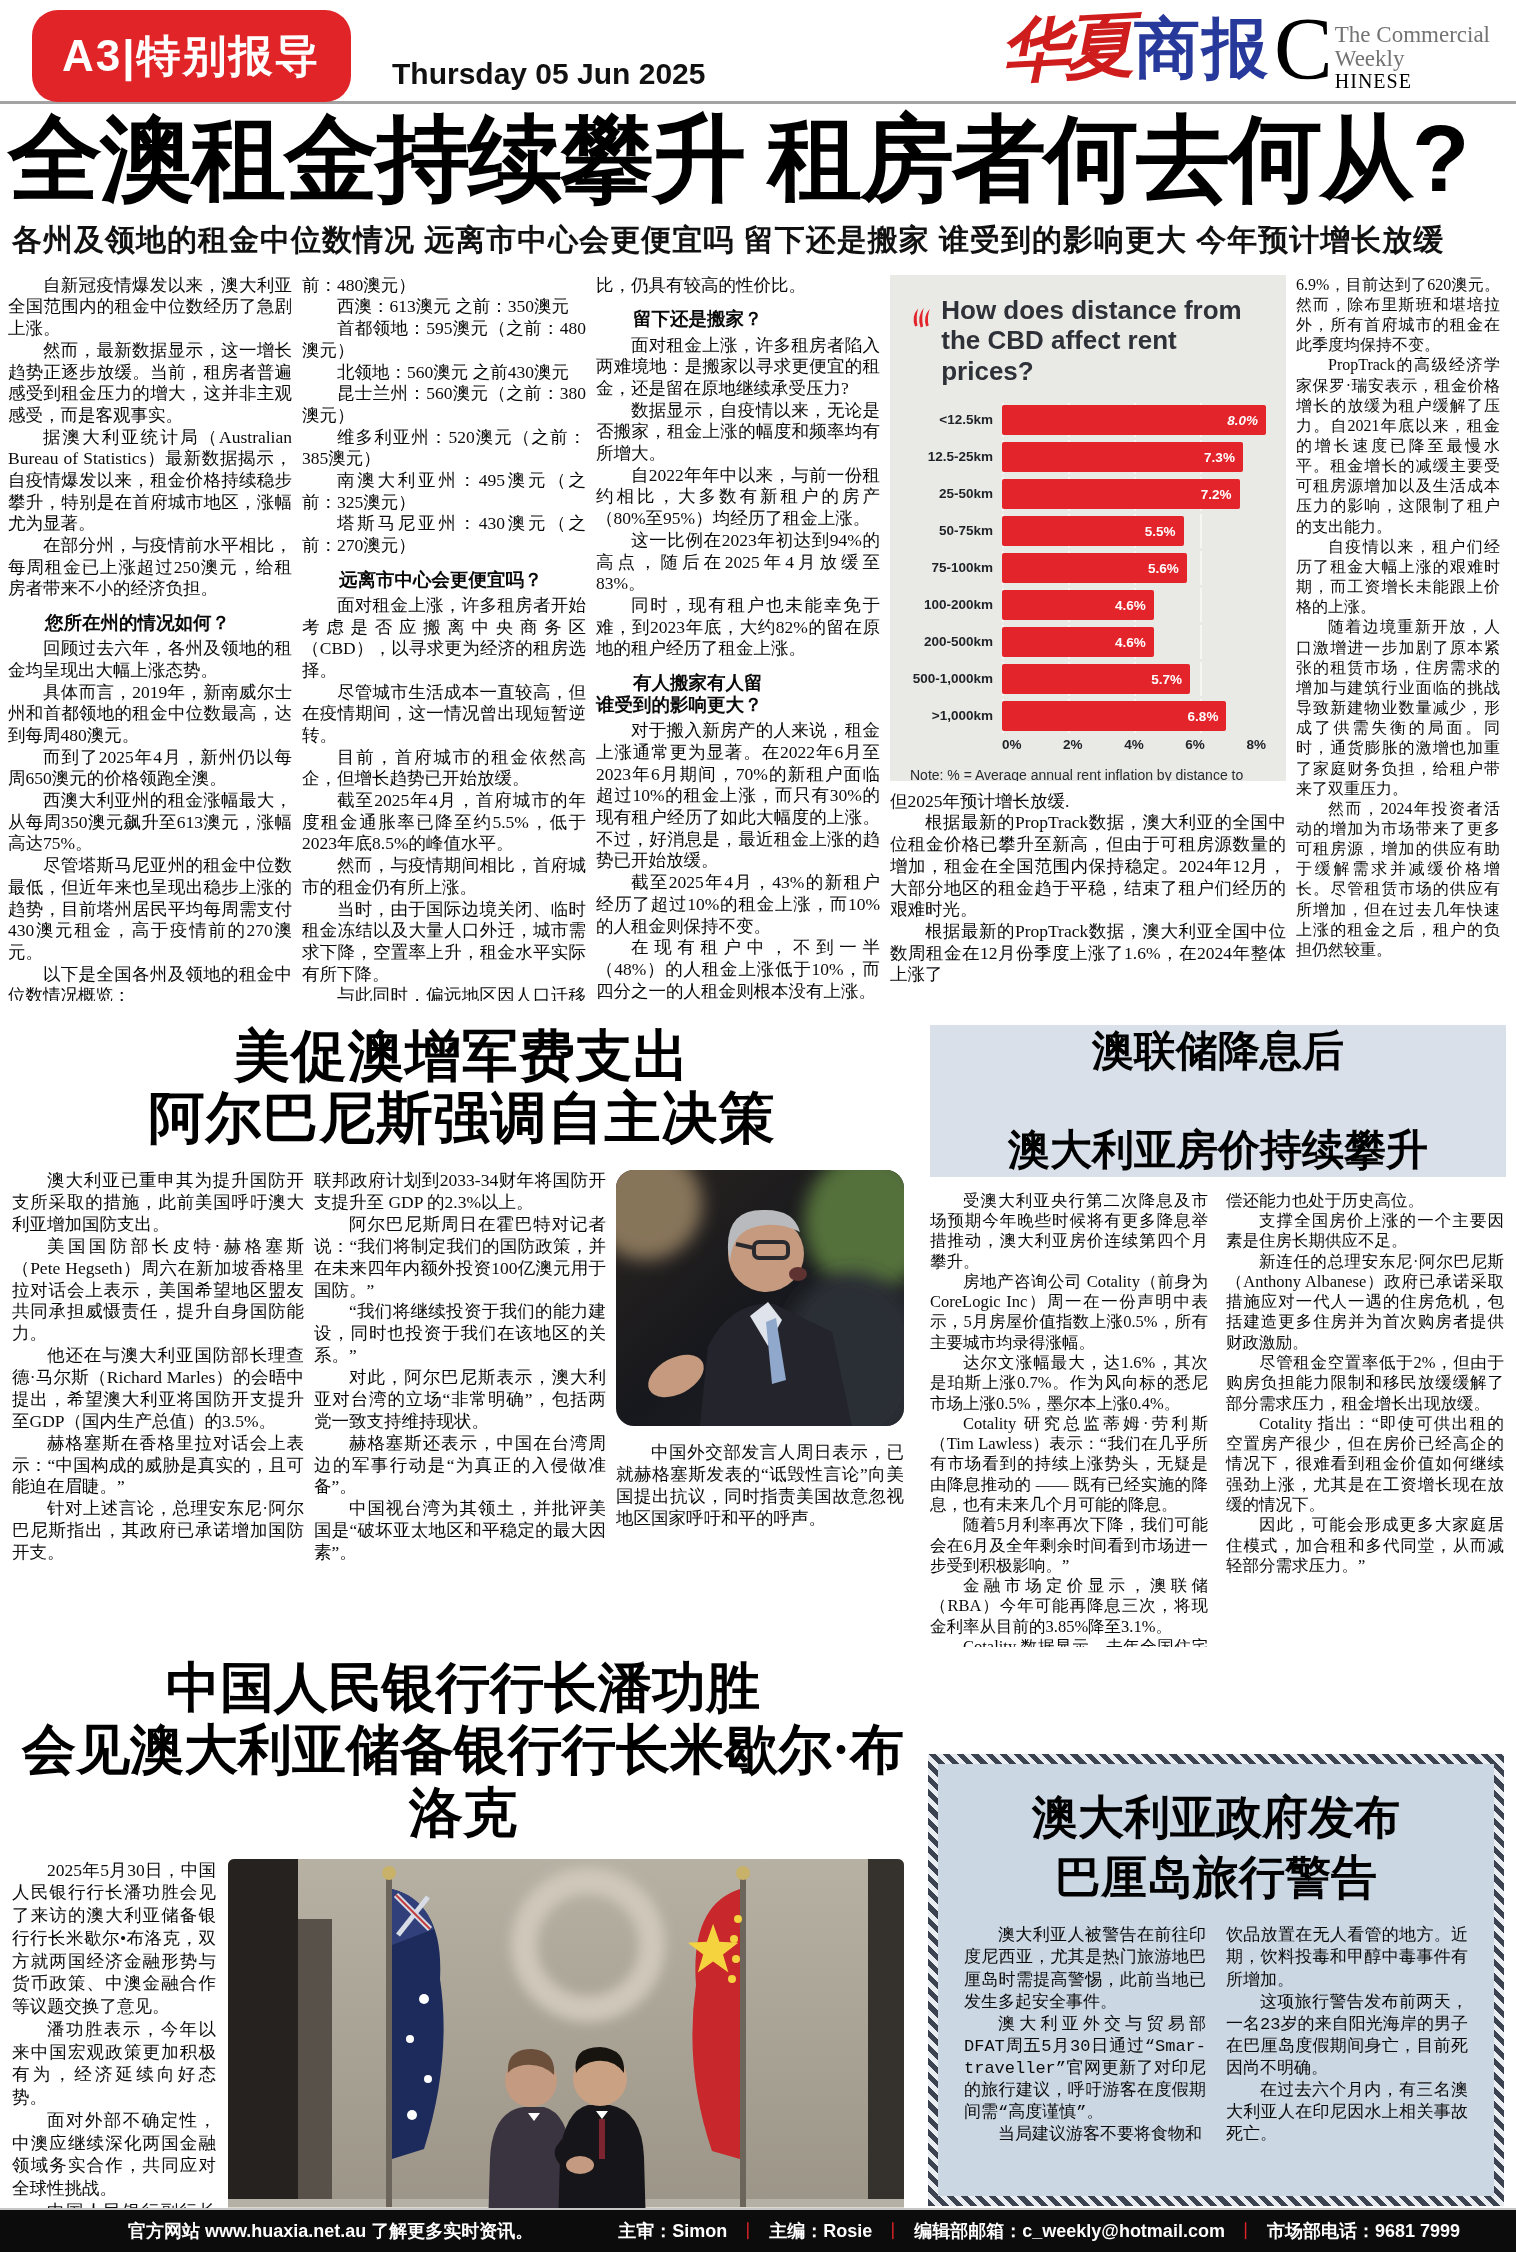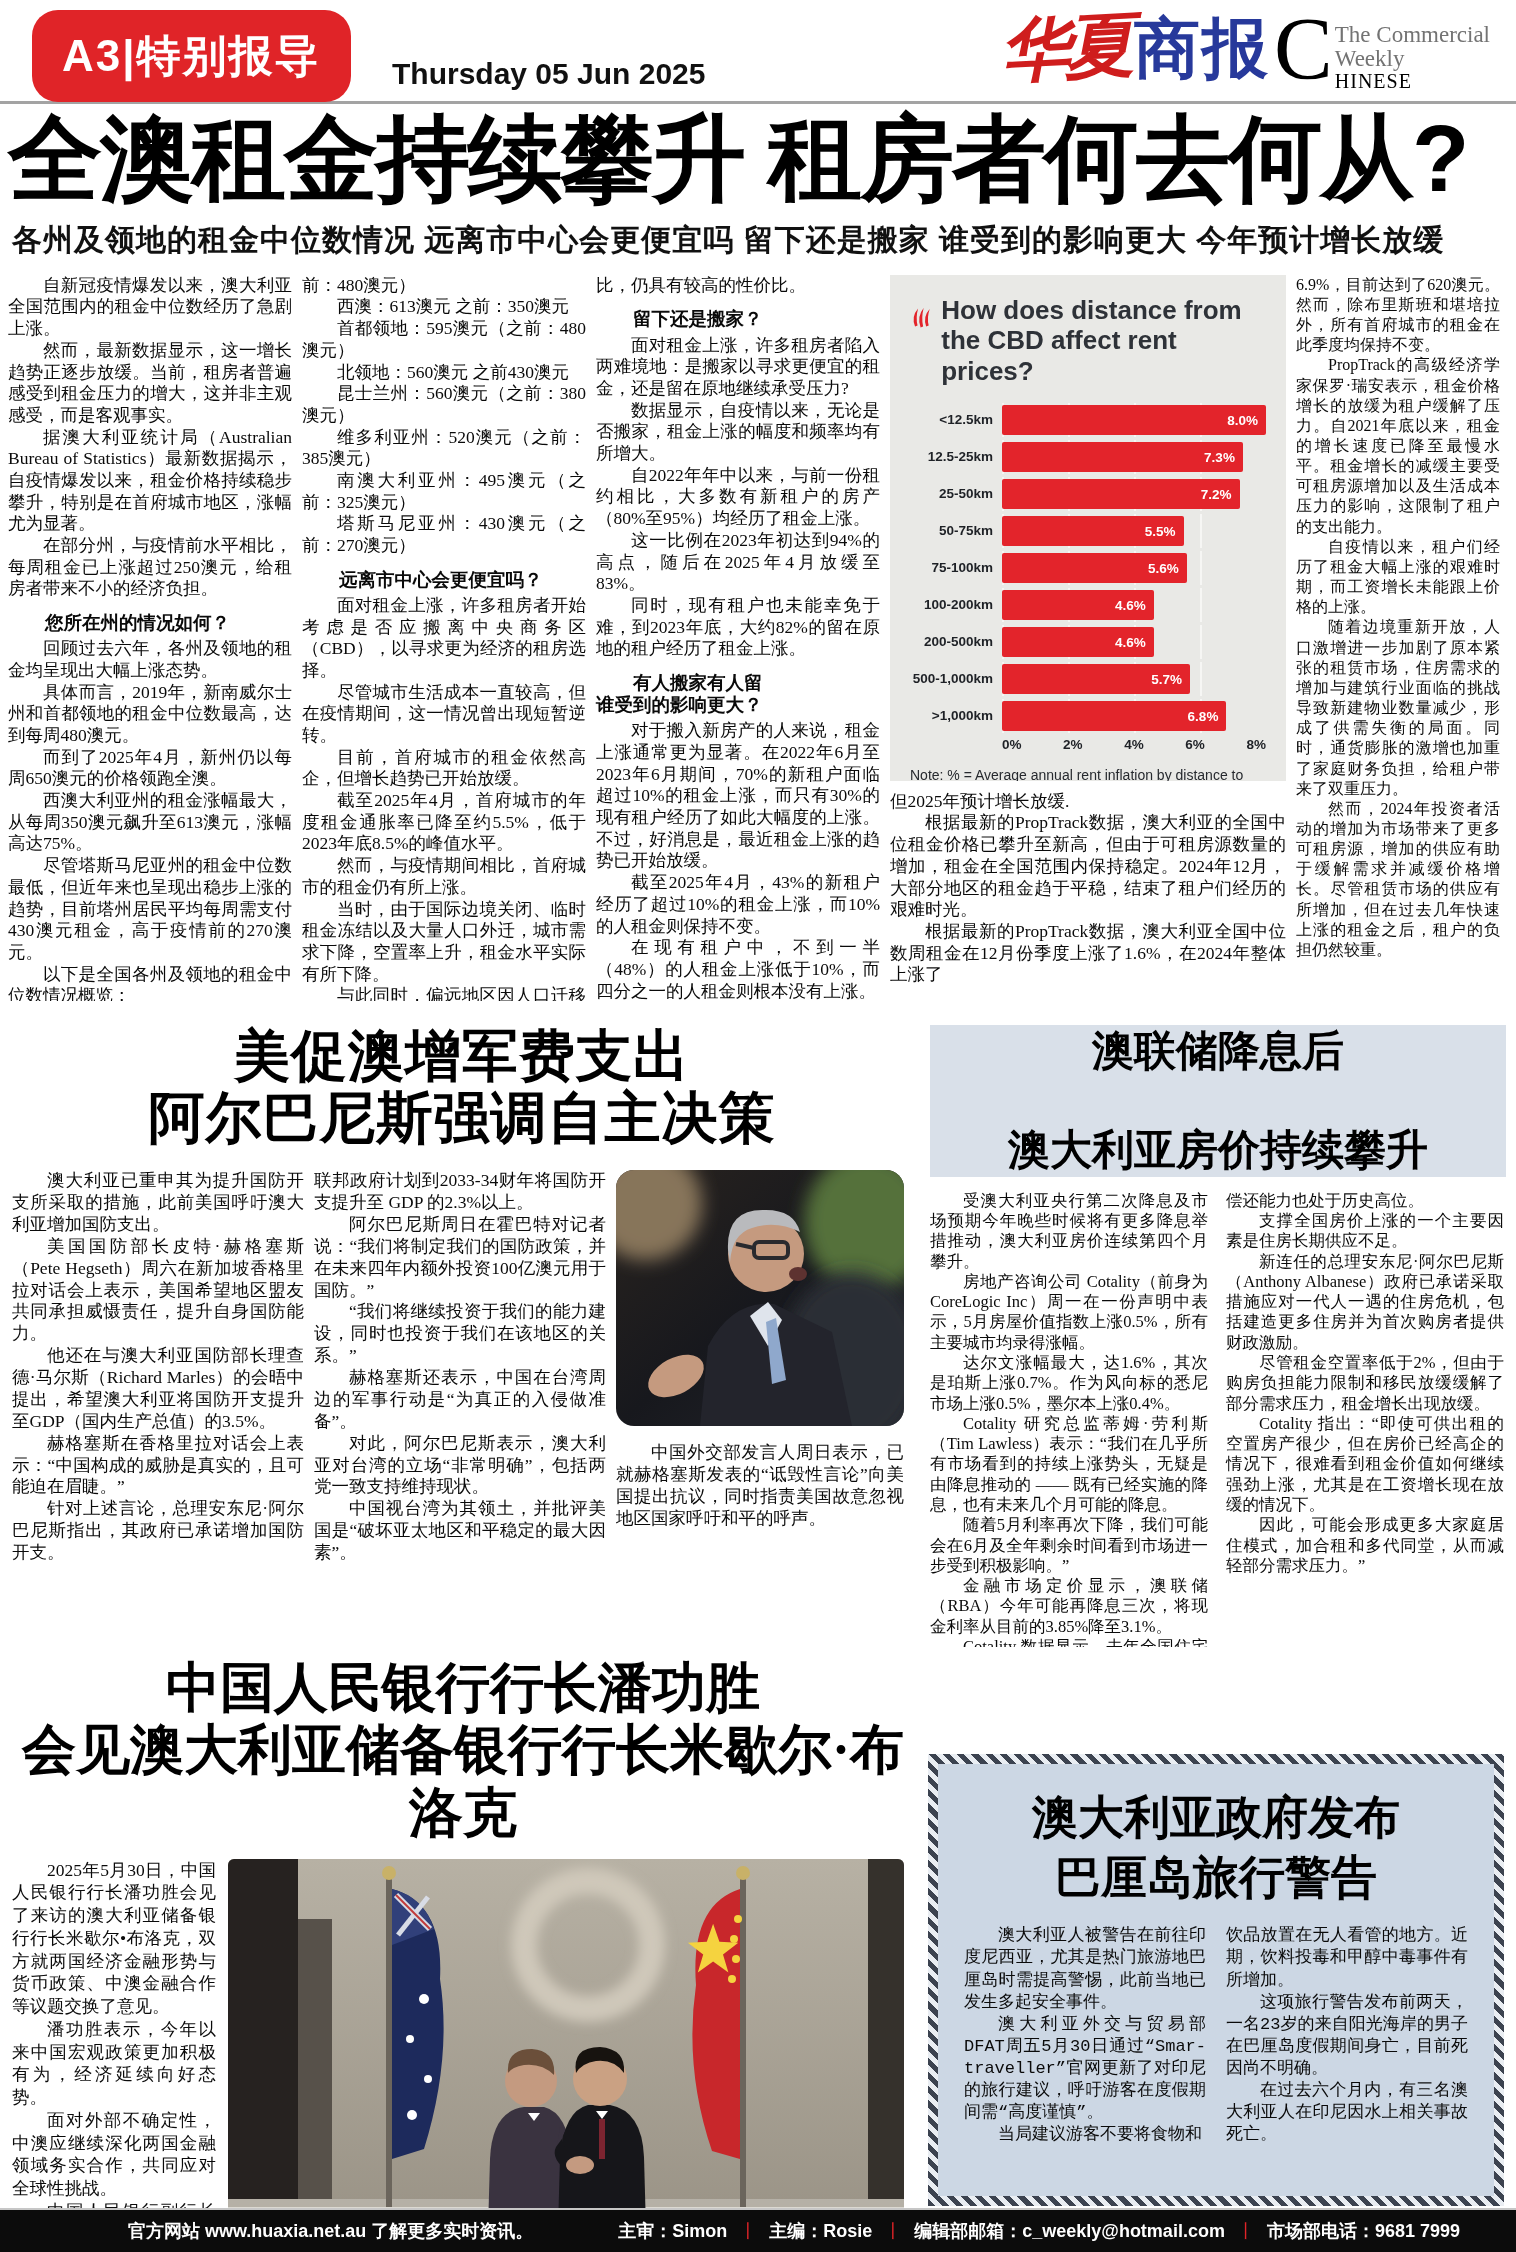--- a/index.html
+++ b/index.html
@@ -173,21 +173,21 @@
             <path d="M10,40 Q2,20 16,4 Q11,22 15,38 Z" fill="#e3242b"></path>
             <path d="M21,42 Q13,20 27,3 Q22,22 26,40 Z" fill="#e3242b"></path>
             <path d="M32,40 Q25,20 39,5 Q33,22 37,38 Z" fill="#e3242b"></path>
           </svg>
           <div class="chart-title">How does distance from the CBD affect rent prices?</div>
         </div>
         <div class="chart-rows" id="chart-rows">
             <div class="chart-row">
               <span class="c-label">&lt;12.5km</span>
               <div class="c-track">
-                <div class="c-bar" style="width: 100%; background: rgb(227, 36, 43);">
+                <div class="c-bar" style="width: 100%; background: rgb(227, 36, 43); font-style: italic;">
                   <span class="c-val">8.0%</span>
                 </div>
               </div>
             </div>
             <div class="chart-row">
               <span class="c-label">12.5-25km</span>
               <div class="c-track">
                 <div class="c-bar" style="width: 91.25%; background: rgb(227, 36, 43);">
                   <span class="c-val">7.3%</span>
                 </div>
@@ -287,22 +287,22 @@
             <p class="para">澳大利亚已重申其为提升国防开支所采取的措施，此前美国呼吁澳大利亚增加国防支出。</p>
             <p class="para">美国国防部长皮特·赫格塞斯（Pete Hegseth）周六在新加坡香格里拉对话会上表示，美国希望地区盟友共同承担威慑责任，提升自身国防能力。</p>
             <p class="para">他还在与澳大利亚国防部长理查德·马尔斯（Richard Marles）的会晤中提出，希望澳大利亚将国防开支提升至GDP（国内生产总值）的3.5%。</p>
             <p class="para">赫格塞斯在香格里拉对话会上表示：“中国构成的威胁是真实的，且可能迫在眉睫。”</p>
             <p class="para">针对上述言论，总理安东尼·阿尔巴尼斯指出，其政府已承诺增加国防开支。</p>
           </div>
         <div class="r2col">
             <p class="para noindent">联邦政府计划到2033-34财年将国防开支提升至 GDP 的2.3%以上。</p>
             <p class="para">阿尔巴尼斯周日在霍巴特对记者说：“我们将制定我们的国防政策，并在未来四年内额外投资100亿澳元用于国防。”</p>
             <p class="para">“我们将继续投资于我们的能力建设，同时也投资于我们在该地区的关系。”</p>
+            <p class="para">对此，阿尔巴尼斯表示，澳大利亚对台湾的立场“非常明确”，包括两党一致支持维持现状。</p>
             <p class="para">赫格塞斯还表示，中国在台湾周边的军事行动是“为真正的入侵做准备”。</p>
-            <p class="para">对此，阿尔巴尼斯表示，澳大利亚对台湾的立场“非常明确”，包括两党一致支持维持现状。</p>
             <p class="para">中国视台湾为其领土，并批评美国是“破坏亚太地区和平稳定的最大因素”。</p>
           </div>
         <div class="r2photo-col">
           <svg class="photo-albo" viewBox="0 0 288 256" preserveAspectRatio="none" aria-hidden="true">
             <defs>
               <filter id="b1" x="-40%" y="-40%" width="180%" height="180%">
                   <feGaussianBlur stdDeviation="9"></feGaussianBlur>
                 </filter>
               <linearGradient id="bgp" x1="0" y1="0" x2="1" y2="1">
                 <stop offset="0" stop-color="#2a241f"></stop>

